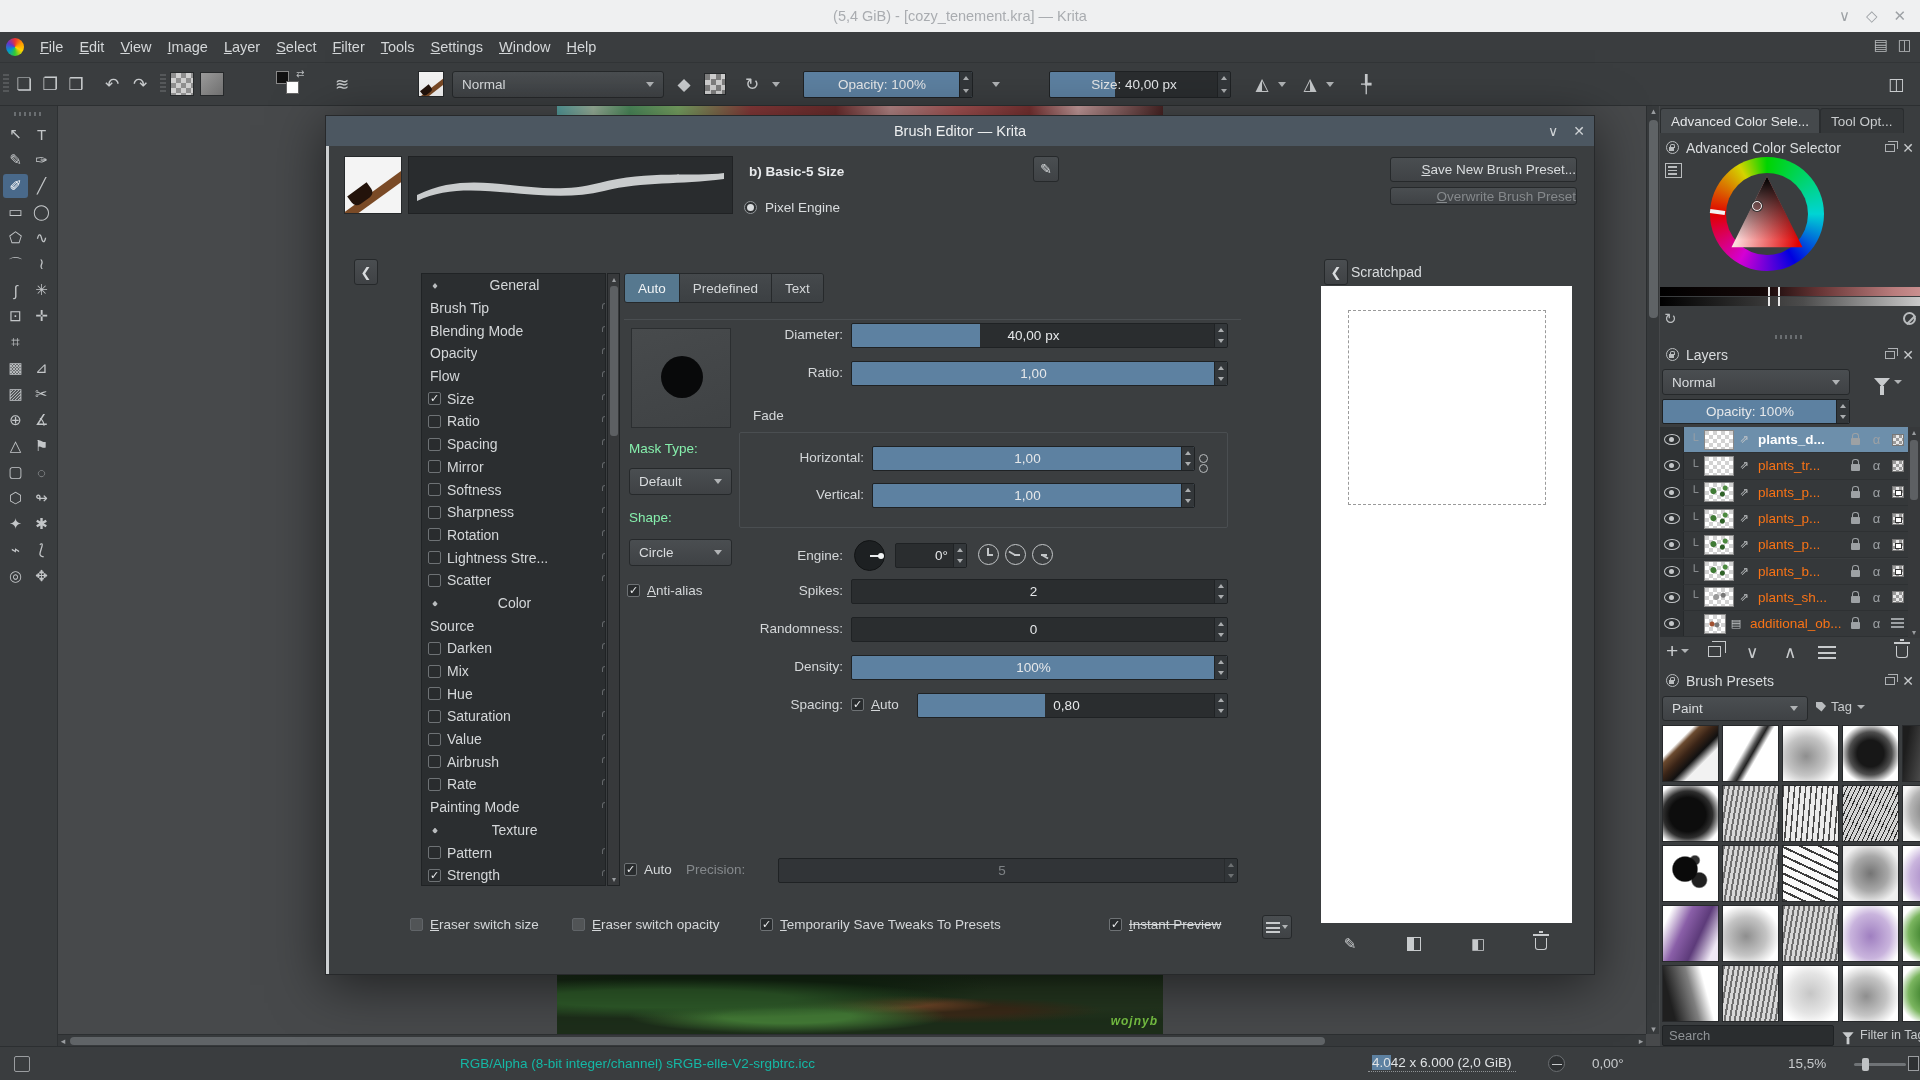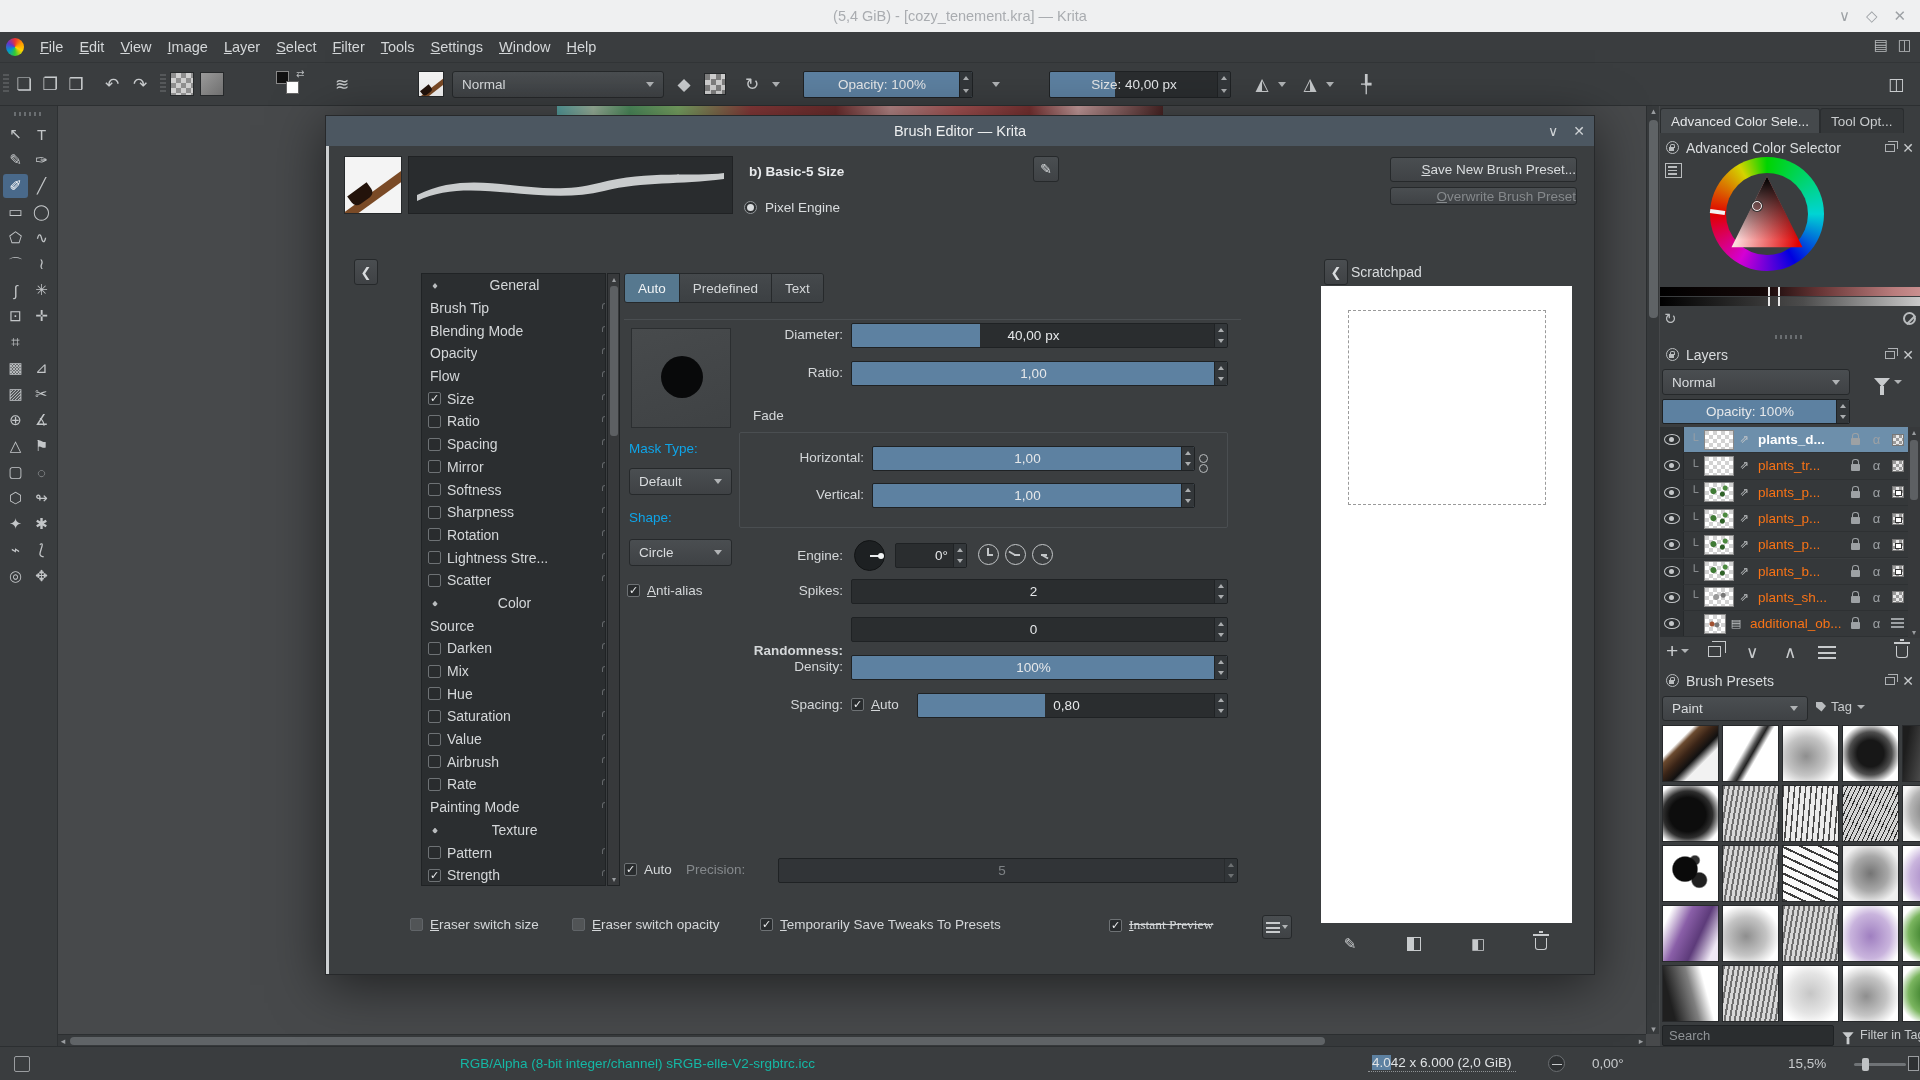--- a/index.html
+++ b/index.html
@@ -118,21 +118,21 @@
   .mask-preview::before{content:'';position:absolute;left:29px;top:27px;width:42px;height:42px;border-radius:50%;background:#08090a;}
 
   .prow-label{position:absolute;width:219px;text-align:right;font-size:13.5px;color:#d4d7d9;padding-top:4px;}
   .prow-label.dim{color:#85898c;}
   .fadebox{position:absolute;left:413px;top:316px;width:489px;height:96px;border:1px solid #4a4e51;border-radius:2px;}
   .fadelabel{position:absolute;left:427px;top:292px;font-size:13.5px;}
   .chain{position:absolute;left:872px;top:338px;width:12px;height:24px;}
   .chain i{position:absolute;left:1px;width:9px;height:9px;border:1.5px solid #b9bcbe;border-radius:50%;display:block;}
   .chain i:nth-child(2){top:10px;}
 
-  .sidelabel{position:absolute;font-size:13.5px;color:#0ea5e9;}
+  .sidelabel{position:absolute;font-size:13.5px;color:#86efac;}
   .dial{position:absolute;left:528px;top:424px;width:31px;height:31px;border-radius:50%;background:#1d2022;border:1px solid #121415;}
   .dial::before{content:'';position:absolute;left:15px;top:14px;width:12px;height:2px;background:#e8eaec;}
   .dial::after{content:'';position:absolute;right:0px;top:12px;width:6px;height:6px;border-radius:50%;background:#f2f4f5;}
   .anglebox{position:absolute;left:569px;top:427px;width:72px;height:25px;background:#2a2d2f;border:1px solid #1f2224;border-radius:2px;}
   .anglebox .val{position:absolute;inset:0;display:flex;align-items:center;justify-content:flex-end;padding-right:18px;font-size:13.5px;color:#e6e8ea;}
   .clockicon{position:absolute;width:21px;height:21px;border:1.5px solid #c3c6c8;border-radius:50%;}
   .clockicon::before{content:'';position:absolute;left:8px;top:3px;width:2px;height:7px;background:#c3c6c8;}
   .clockicon.c2::before{transform:rotate(-60deg);transform-origin:bottom;}
   .clockicon.c3::before{transform:rotate(120deg);transform-origin:bottom;}
   .clockicon::after{content:'';position:absolute;left:8px;top:9px;width:6px;height:2px;background:#c3c6c8;}
@@ -342,20 +342,23 @@
     <div class="darr solo" style="position:absolute;left:1278px;top:19px;"></div>
     <div class="tbicon" style="left:1298px">◮</div>
     <div class="darr solo" style="position:absolute;left:1326px;top:19px;"></div>
     <div class="tbicon" style="left:1354px">╄</div>
     <div class="tbicon" style="left:1884px">◫</div>
   </div>
 
   <div class="main">
 
     <div class="art-top"></div>
+    <div class="art-bottom">
+      <span class="signature" id="sig" style="color: rgb(118, 192, 67);">wojnyb</span>
+    </div>
 
     <div class="toolboxcol">
       <div class="dotgrip" style="left:14px;top:6px;"></div>
       <div class="toolgrid" id="toolbox-grid">
           <div class="tool">↖</div>
           <div class="tool">T</div>
           <div class="tool">✎</div>
           <div class="tool">✑</div>
           <div class="tool active">✐</div>
           <div class="tool">╱</div>
@@ -650,21 +653,21 @@
 
       <div class="prow-label" style="left:298px;top:463px;">Spikes:</div>
       <div class="ksl" style="left:525px;top:463px;width:377px;height:25px;">
         <div class="fill" style="width: 0%;"></div>
         <div class="val">2</div>
         <div class="spin">
             <i class="up"></i>
             <i class="dn"></i>
           </div>
       </div>
-      <div class="prow-label" style="left:298px;top:523px;font-weight:bold;">Randomness:</div>
+      <div class="prow-label" style="left:298px;top:501px;">Randomness:</div>
       <div class="ksl" style="left:525px;top:501px;width:377px;height:25px;">
         <div class="fill" style="width: 0%;"></div>
         <div class="val">0</div>
         <div class="spin">
             <i class="up"></i>
             <i class="dn"></i>
           </div>
       </div>
       <div class="prow-label" style="left:298px;top:539px;">Density:</div>
       <div class="ksl" style="left:525px;top:539px;width:377px;height:25px;">
@@ -721,21 +724,21 @@
         <span class="txt">Eraser switch size</span>
       </div>
       <div class="cbrow" style="left:246px;top:801px;">
         <span class="cb dim"></span>
         <span class="txt">Eraser switch opacity</span>
       </div>
       <div class="cbrow" style="left:434px;top:801px;">
         <span class="cb on"></span>
         <span class="txt">Temporarily Save Tweaks To Presets</span>
       </div>
-      <div class="cbrow strike" style="left:783px;top:801px;font-family:Liberation Serif, serif;">
+      <div class="cbrow strike" style="left:783px;top:801px;">
         <span class="cb on"></span>
         <span class="txt">Instant Preview</span>
       </div>
       <div class="burgerbtn" style="left:936px;top:799px;">
         <span class="burger"></span>
         <span class="darr solo" style="border-top-width:4px;border-left-width:3px;border-right-width:3px;"></span>
       </div>
     </div>
 
     <div class="rightdock">

